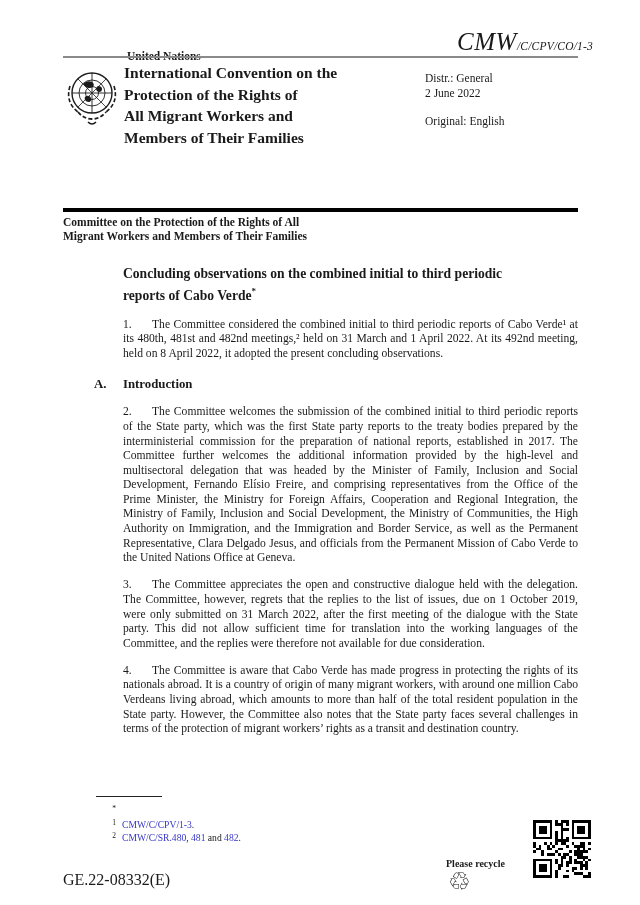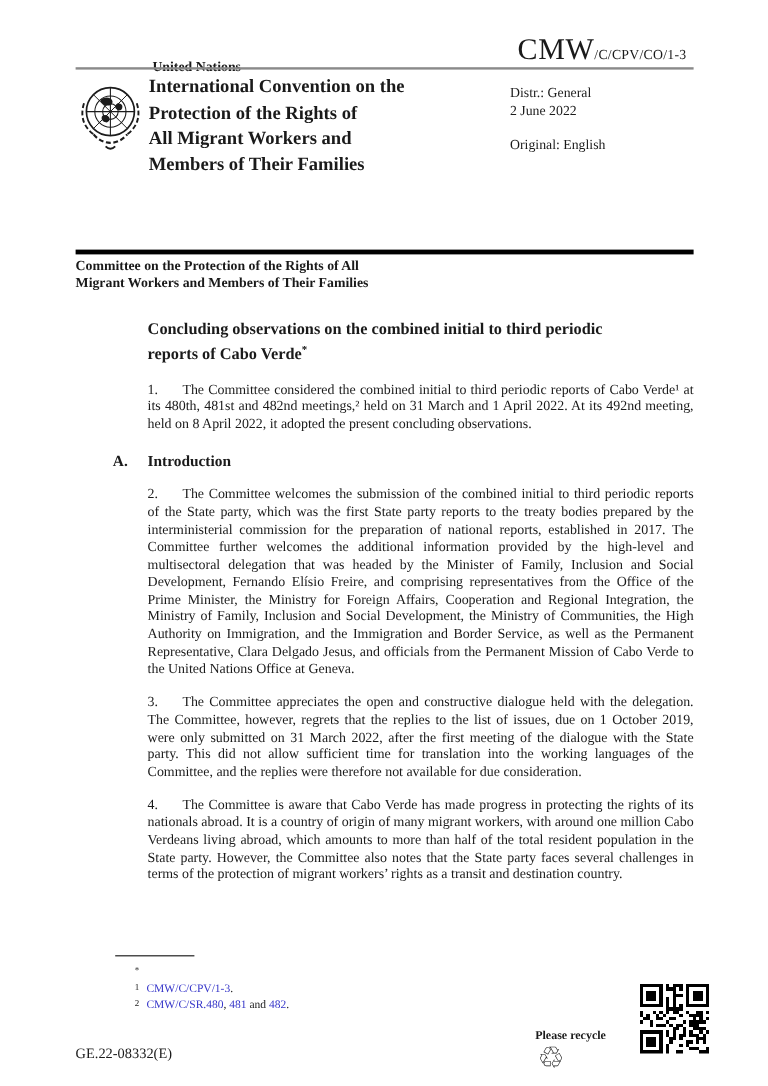--- a/index.html
+++ b/index.html
@@ -5,21 +5,21 @@
   html,body{margin:0;padding:0;}
   body{
     width:640px;height:905px;background:#ffffff;position:relative;
     font-family:"Liberation Serif", serif;color:#1a1a1a;
     -webkit-font-smoothing:antialiased;
   }
   .page{position:absolute;inset:0;overflow:hidden;}
 
   
   .un-label{position:absolute;left:127px;top:50px;font-size:11.5px;font-weight:bold;}
-  .doc-symbol{position:absolute;right:68px;top:28px;display:flex;align-items:baseline;}
+  .doc-symbol{position:absolute;right:47px;top:28px;display:flex;align-items:baseline;font-style:italic;}
   .sym-main{font-size:25px;font-weight:normal;letter-spacing:.5px;}
   .sym-rest{font-size:11.5px;letter-spacing:.2px;}
   .header-rule{position:absolute;left:63px;top:56px;width:515px;height:2px;background:#8a8a8a;}
   .emblem{position:absolute;left:62px;top:66px;width:60px;height:74px;}
   .conv-title{
     position:absolute;left:124px;top:62px;width:300px;
     font-size:15.5px;font-weight:bold;line-height:21.7px;white-space:pre-line;
   }
   .distr{position:absolute;left:425px;top:71px;font-size:11.5px;line-height:14.5px;}
   .distr .orig{margin-top:14px;}
@@ -45,21 +45,21 @@
   
   .footnotes{position:absolute;left:94px;top:796px;width:450px;font-size:9.6px;line-height:13.6px;}
   .fn-rule{width:66px;border-top:1.3px solid #222;margin:0 0 7px 2px;}
   .fn{display:flex;}
   .fn-marker{display:inline-block;width:22px;flex:0 0 22px;text-align:right;padding-right:6px;
     font-size:7.5px;position:relative;top:-2px;}
   .fn-text{display:inline-block;}
   .fn-link{color:#3636c9;text-decoration:none;cursor:pointer;}
 
   
-  .ge-number{position:absolute;left:63px;top:871px;font-size:12px;}
+  .ge-number{position:absolute;left:63px;top:871px;font-size:16px;}
   .recycle{position:absolute;left:446px;top:858px;display:flex;flex-direction:column;}
   .recycle-label{font-size:10px;font-weight:bold;}
   .recycle-icon{font-family:"DejaVu Sans", sans-serif;font-size:25px;line-height:25px;margin-left:2px;color:#111;}
   .qr{position:absolute;left:533px;top:820px;width:58px;height:58px;}
   .qr svg{display:block;}
 </style>
 </head>
 <body>
 
 <div class="page">

